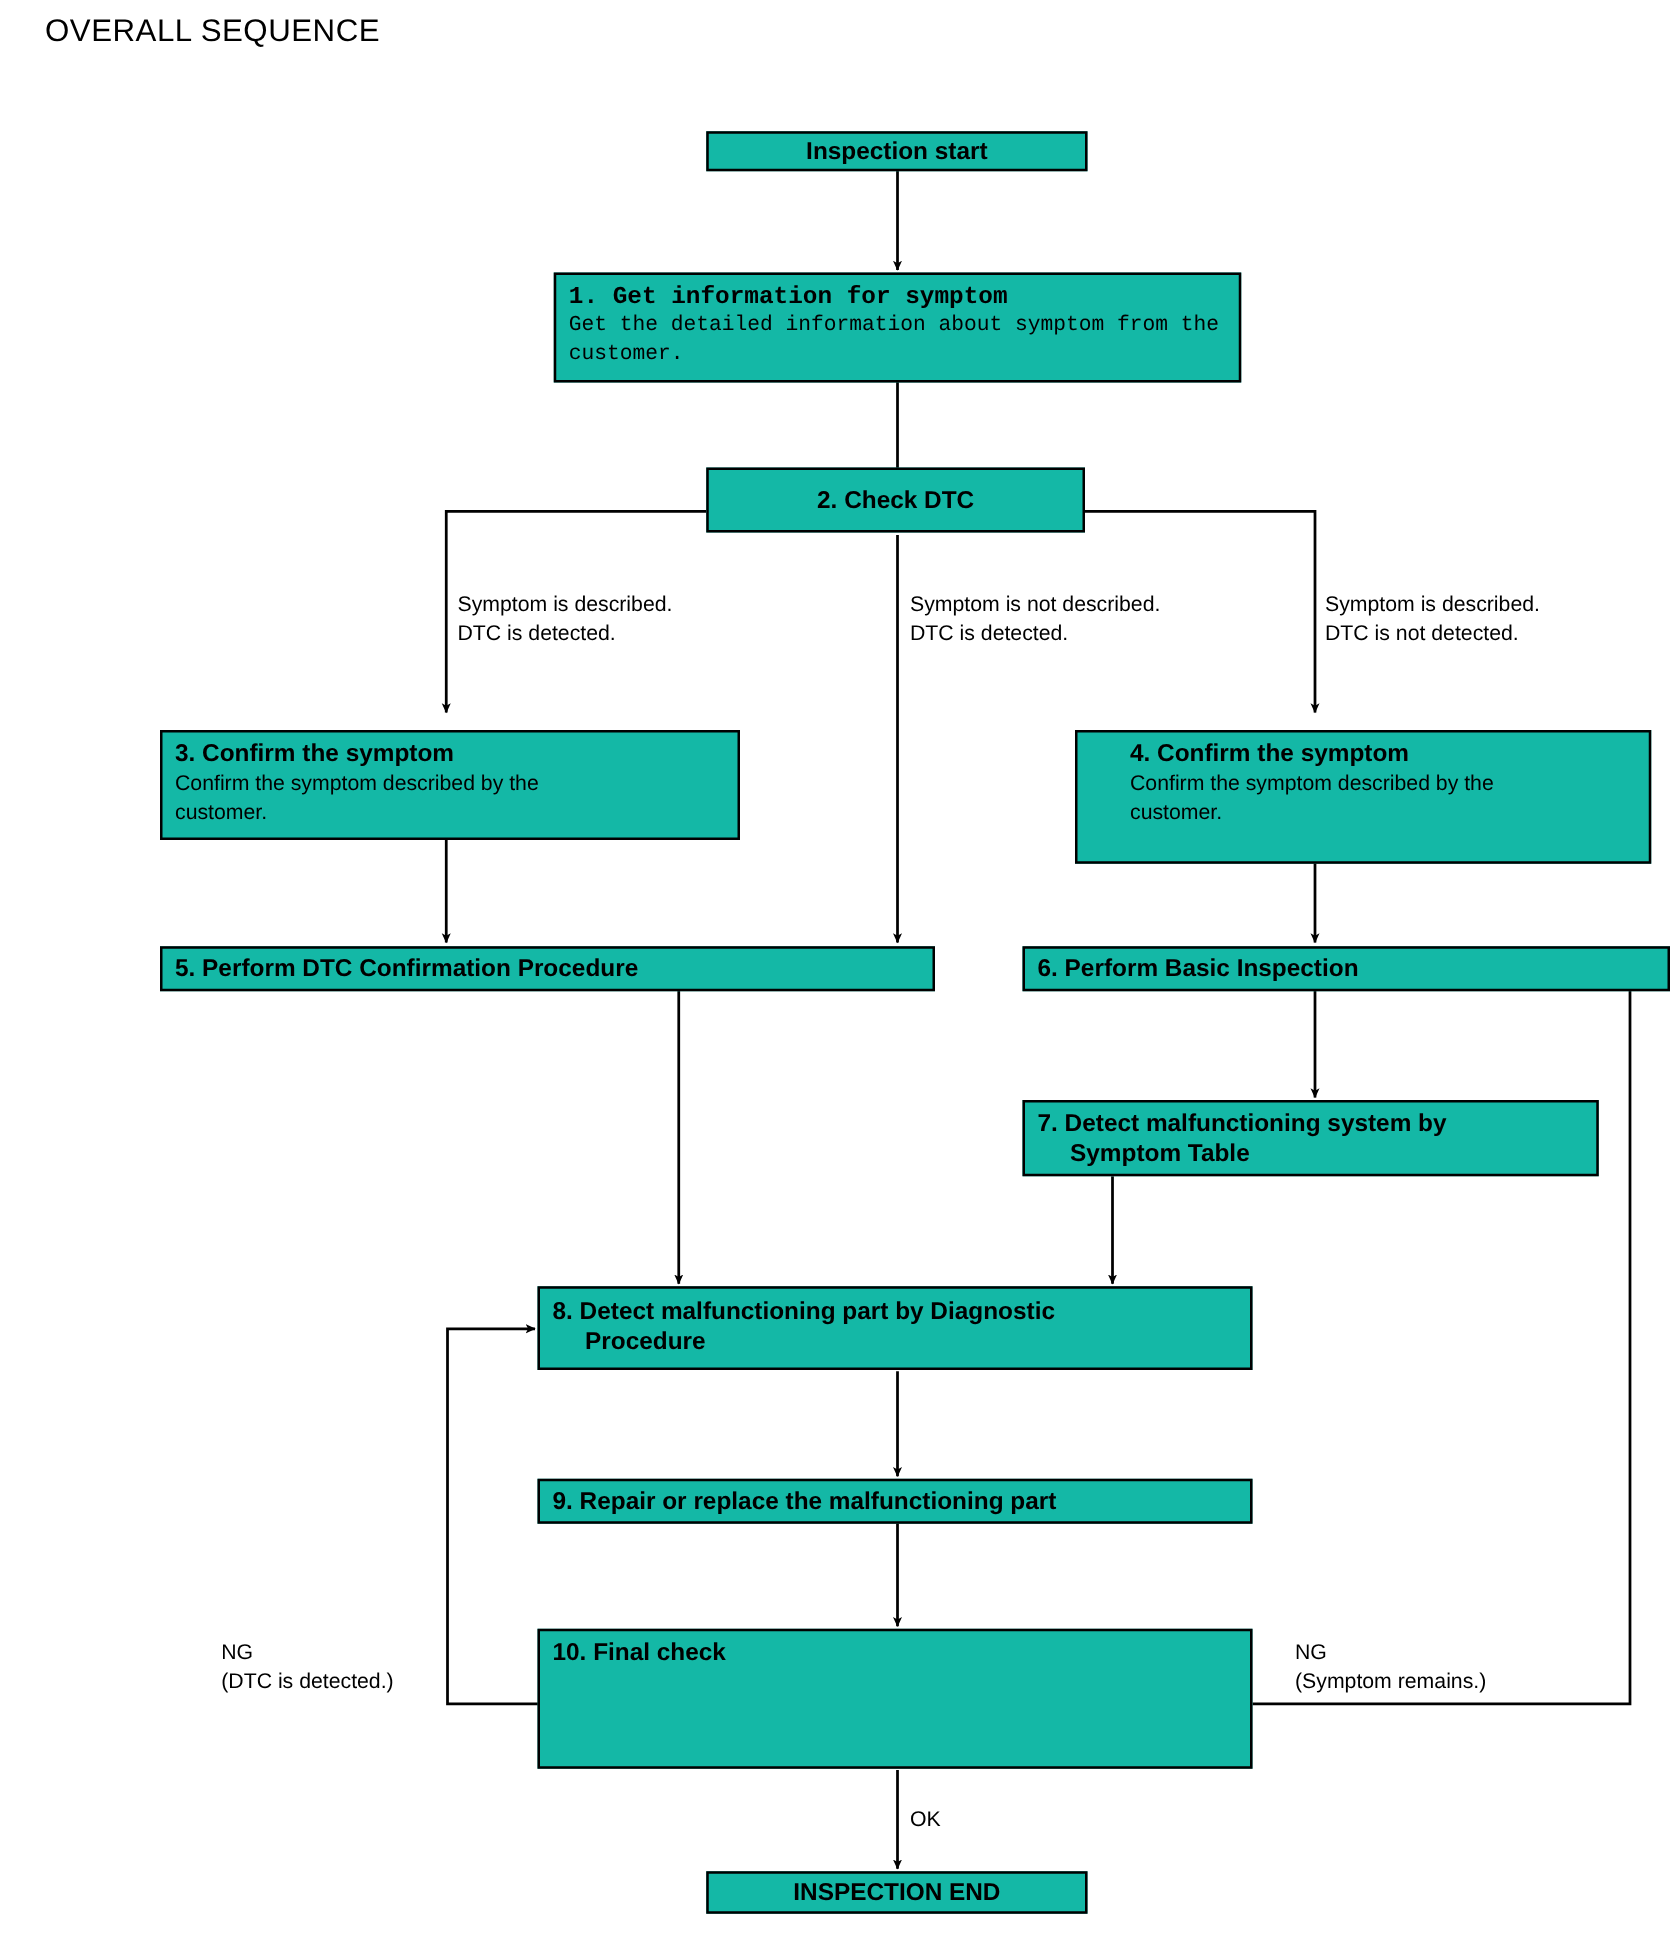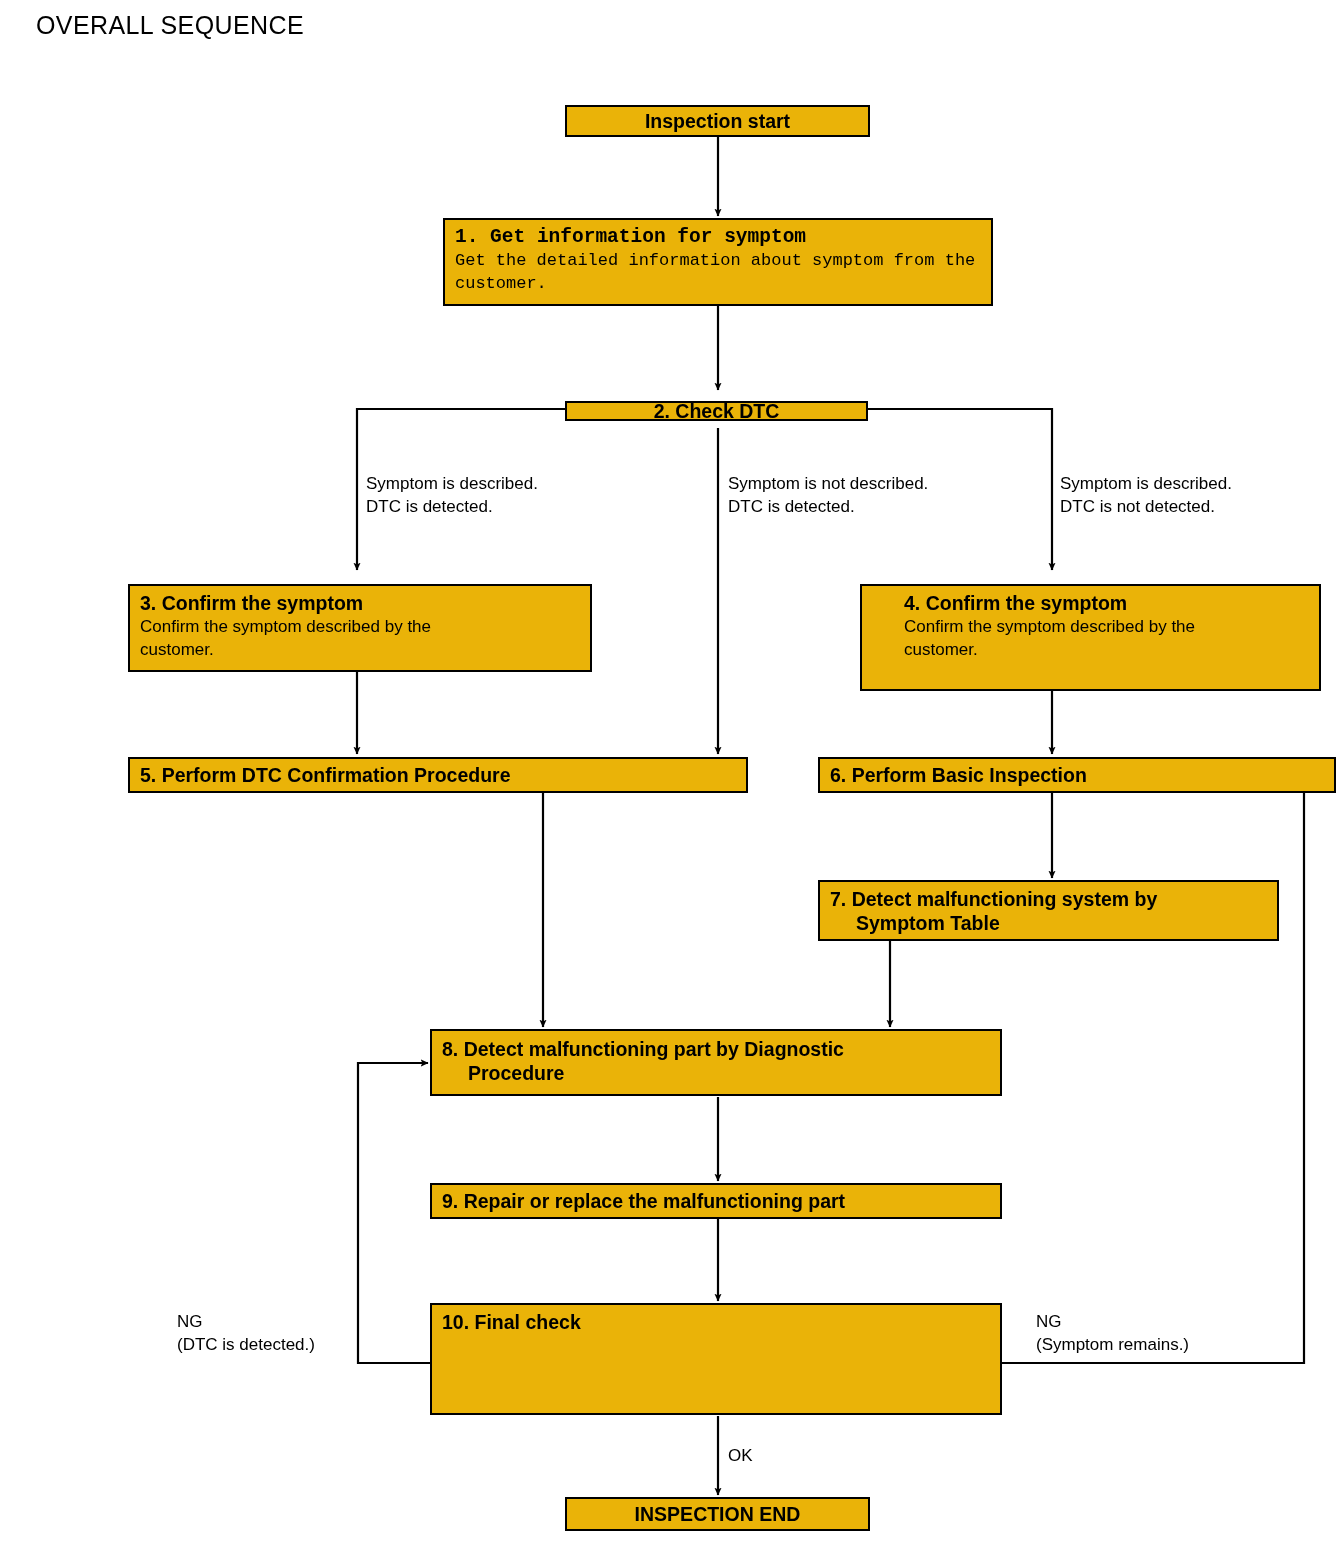--- a/index.html
+++ b/index.html
@@ -31,21 +31,21 @@
     left: 0;
     top: 0;
     width: 1344px;
     height: 1552px;
   }
   
   .node {
     position: absolute;
     box-sizing: border-box;
     border: 2.5px solid #000000;
-    background: #eab308;
+    background: #14b8a6;
   }
   .node-title {
     font-weight: bold;
     font-size: 19.5px;
     line-height: 24px;
     white-space: pre;
   }
   .node-title.centered {
     text-align: center;
   }
@@ -130,21 +130,21 @@
 </div>
 
 <div class="node" style="left:443px; top:218px; width:550px; height:88px;font-family:Liberation Mono, monospace;">
   <div class="node-inner">
     <div class="node-title">1. Get information for symptom</div>
     <div class="node-body">Get the detailed information about symptom from the
 customer.</div>
   </div>
 </div>
 
-<div class="node center-node" style="left:565px; top:401px; width:303px; height:20px;">
+<div class="node center-node" style="left:565px; top:374px; width:303px; height:52px;">
   <div class="node-inner">
     <div class="node-title centered">2. Check DTC</div>
   </div>
 </div>
 
 <div class="node" style="left:128px; top:584px; width:464px; height:88px;">
   <div class="node-inner">
     <div class="node-title">3. Confirm the symptom</div>
     <div class="node-body">Confirm the symptom described by the
 customer.</div>

